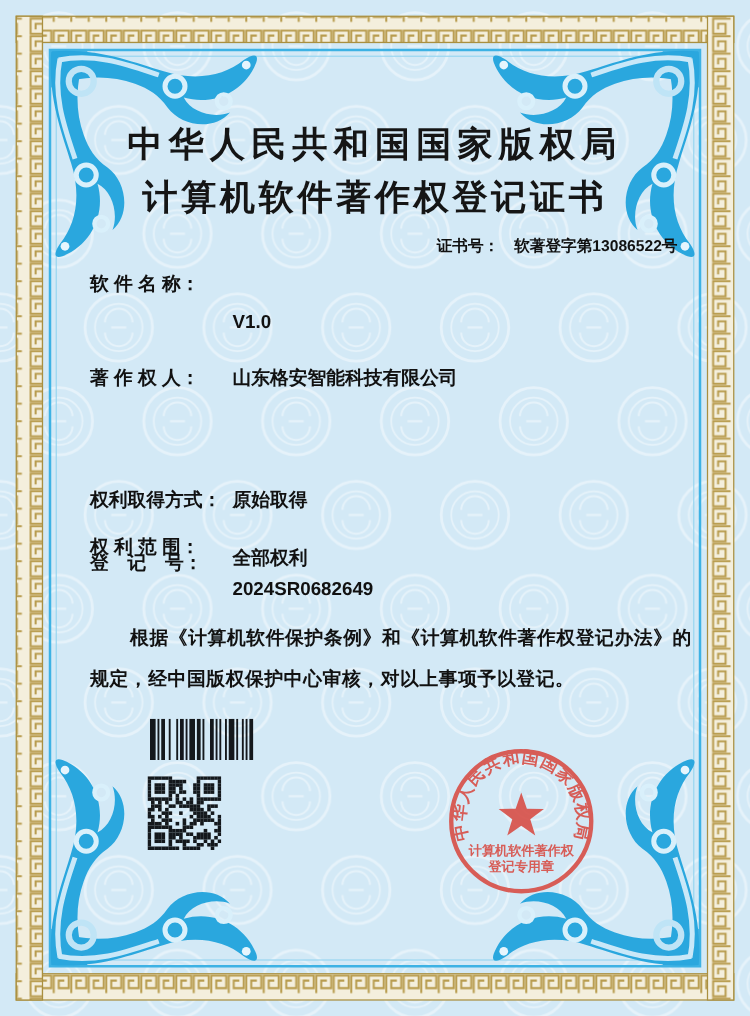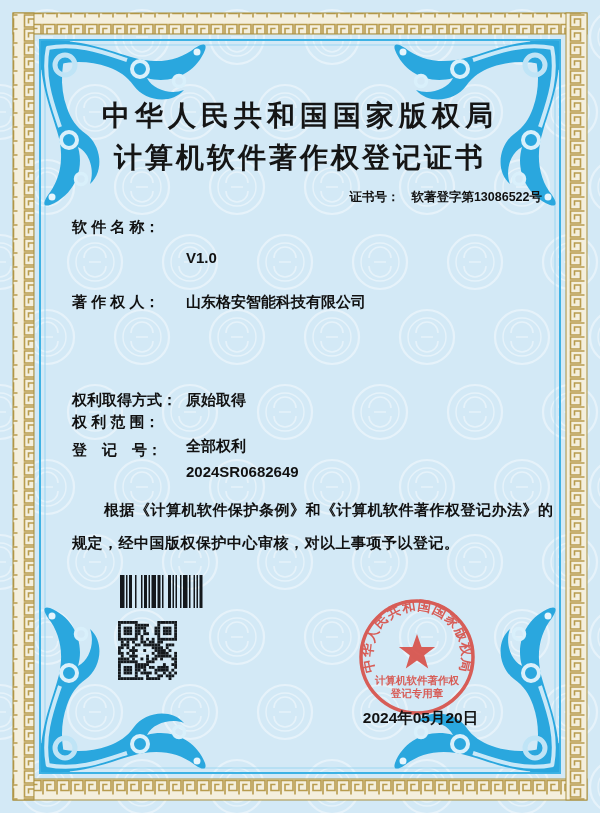--- a/index.html
+++ b/index.html
@@ -123,21 +123,21 @@
 
   <div class="abs field-label" style="top:218px">软 件 名 称：</div>
   <div class="abs field-value" style="top:249px">V1.0</div>
 
   <div class="abs field-label" style="top:293px">著 作 权 人：</div>
   <div class="abs field-label" style="top:391px">权利取得方式：</div>
 
   <div class="abs field-value" style="top:293px">山东格安智能科技有限公司</div>
   <div class="abs field-value" style="top:391px">原始取得</div>
 
-  <div class="abs field-label" style="top:413px">权 利 范 围：</div>
+  <div class="abs field-label" style="top:428px">权 利 范 围：</div>
   <div class="abs field-value" style="top:437px">全部权利</div>
 
   <div class="abs field-label" style="top:441px">登　记　号：</div>
   <div class="abs field-value" style="top:463px">2024SR0682649</div>
 
   <div class="abs statement-line" style="top:501px;left:104px">根据《计算机软件保护条例》和《计算机软件著作权登记办法》的</div>
   <div class="abs statement-line" style="top:534px;left:72px">规定，经中国版权保护中心审核，对以上事项予以登记。</div>
 
   <svg class="barcode-svg" width="87" height="33">
       <rect x="0.00" y="0" width="4.50" height="33" fill="#14181c"></rect>
@@ -415,15 +415,14 @@
     </defs>
     <circle cx="61" cy="61" r="56" fill="none" stroke="#d84a42" stroke-width="3.5"></circle>
     <text class="seal-text" font-size="13.5" fill="#d84a42" letter-spacing="1">
       <textPath href="#sealArc" startOffset="50%" text-anchor="middle">中华人民共和国国家版权局</textPath>
     </text>
     <polygon fill="#d84a42" points="61,38 65.5,50.9 79.1,51.1 68.2,59.3 72.2,72.4 61,64.6 49.8,72.4 53.8,59.3 42.9,51.1 56.5,50.9"></polygon>
     <text class="seal-text" x="61" y="88" text-anchor="middle" font-size="10.5" fill="#d84a42">计算机软件著作权</text>
     <text class="seal-text" x="61" y="101" text-anchor="middle" font-size="10.5" fill="#d84a42">登记专用章</text>
   </svg>
 
-  <div class="abs date">2024年05月20日</div>
 
 </div>
 
 </body></html>

